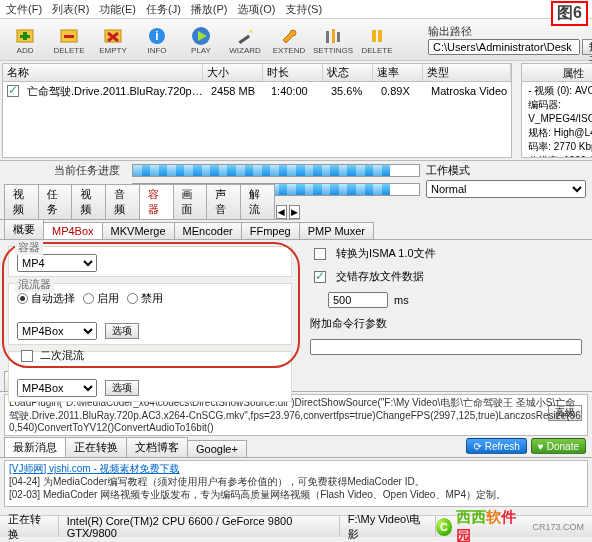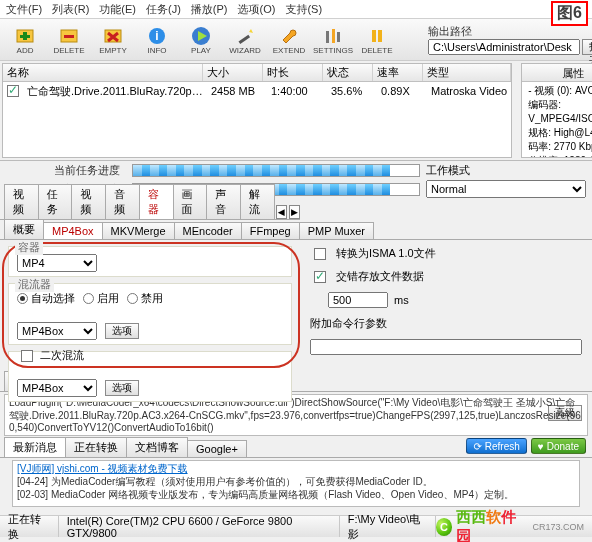--- a/index.html
+++ b/index.html
@@ -55,21 +55,21 @@
 .subtabs .tab { padding:2px 8px; font-size:11px; border:1px solid #aaa; border-bottom:none; background:linear-gradient(#fafafa,#e4e4e4); margin-right:-1px; }
 .subtabs .tab.active { background:#fff; }
 .logbox { margin:2px 4px; height:42px; border:1px solid #bbb; background:#fff; font-size:10px; padding:2px 4px; line-height:1.25; overflow:hidden; color:#333; word-break:break-all; }
 .msgtabs { height:20px; display:flex; align-items:flex-end; border-bottom:1px solid #aaa; padding-left:4px; margin-top:2px; position:relative; }
 .msgtabs .tab { padding:2px 8px; font-size:11px; border:1px solid #aaa; border-bottom:none; background:linear-gradient(#fafafa,#e4e4e4); margin-right:-1px; }
 .msgtabs .tab.active { background:#fff; }
 .msgtabs .rbtns { position:absolute; right:6px; top:0; display:flex; gap:4px; }
 .pillbtn { height:16px; border-radius:3px; font-size:10px; padding:0 6px; display:flex; align-items:center; gap:3px; color:#fff; border:1px solid #0006; }
 .pill-blue { background:linear-gradient(#4aa3ff,#0f6fd0); }
 .pill-green { background:linear-gradient(#7cc946,#3f9b1e); }
-.newsbox { margin:2px 12px; height:47px; border:1px solid #bbb; background:#fff; font-size:10px; padding:2px 4px; line-height:1.28; overflow:hidden; color:#333; word-break:break-all; }
+.newsbox { margin:2px 4px; height:47px; border:1px solid #bbb; background:#fff; font-size:10px; padding:2px 4px; line-height:1.28; overflow:hidden; color:#333; word-break:break-all; }
 .statusbar { position:absolute; left:0; right:0; bottom:5px; height:22px; background:linear-gradient(#fafafa,#e2e2e2); border-top:1px solid #ccc; display:flex; align-items:center; font-size:11px; }
 .statusbar .cell { padding:0 8px; border-right:1px solid #c8c8c8; height:100%; display:flex; align-items:center; }
 .brand { margin-left:auto; display:flex; align-items:center; gap:4px; padding-right:8px; }
 .brand .logo { width:18px; height:18px; border-radius:50%; background:radial-gradient(circle at 30% 30%, #bff35a, #57c20c 60%, #2a7c05); display:flex; align-items:center; justify-content:center; color:#fff; font-weight:bold; font-size:11px; }
 .brand .txt1 { font-family:"KaiTi","SimSun"; }
 .brand .b1 { color:#58b90f; font-size:15px; font-weight:bold; }
 .brand .b2 { color:#f07a13; font-size:15px; font-weight:bold; }
 .brand .b3 { color:#e23; font-size:15px; font-weight:bold; }
 .brand .url { color:#888; font-size:9px; margin-left:4px; }
 .blue { color:#0066cc; text-decoration:underline; }

